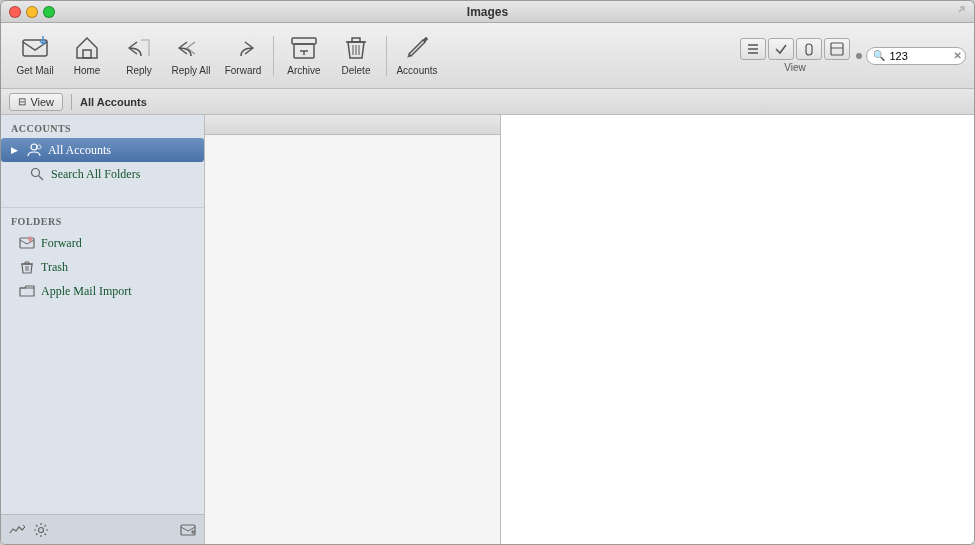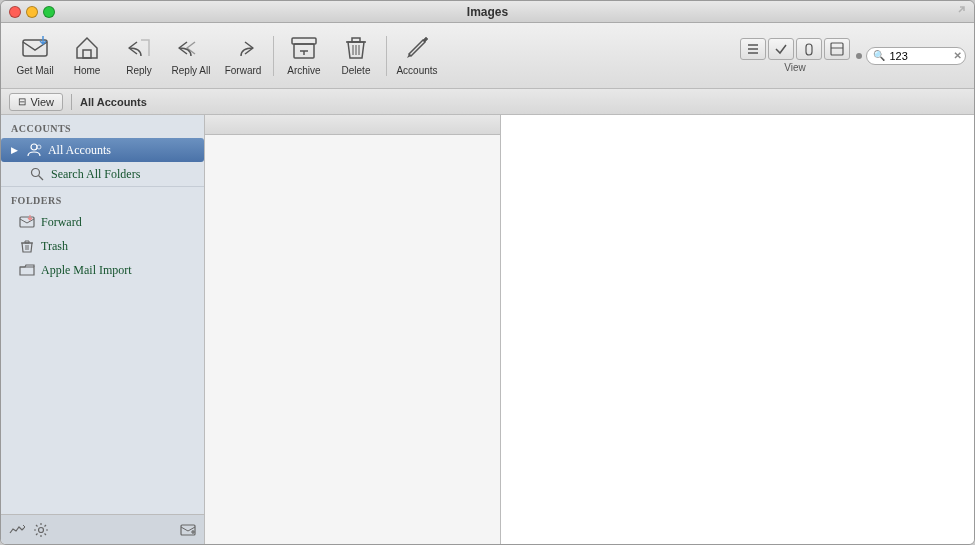--- a/index.html
+++ b/index.html
@@ -279,21 +279,21 @@
     }
 
     .sidebar-folders-header {
       font-size: 10px;
       font-weight: bold;
       color: #666;
       text-transform: uppercase;
       letter-spacing: 0.5px;
       padding: 8px 10px 4px 10px;
       border-top: 1px solid #c5ccd5;
-      margin-top: 0;
+      margin-top: 21px;
     }
 
     .sidebar-bottom {
       margin-top: auto;
       border-top: 1px solid #bbb;
       height: 30px;
       display: flex;
       align-items: center;
       padding: 0 8px;
       gap: 8px;

